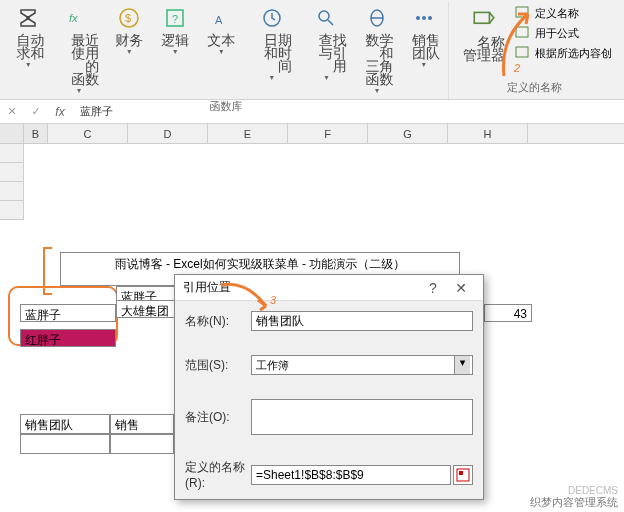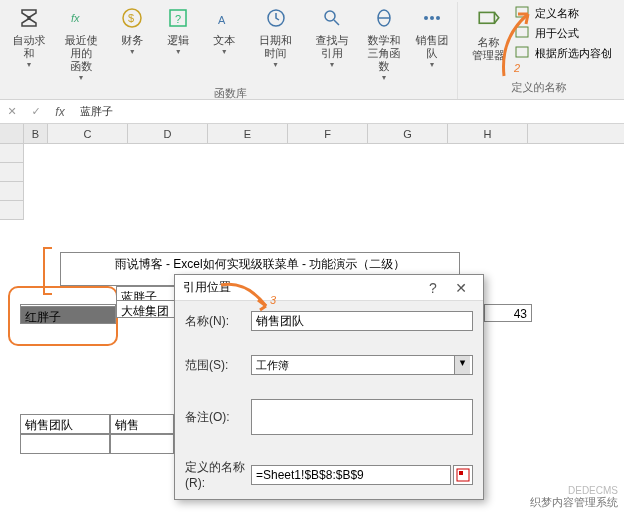--- a/index.html
+++ b/index.html
@@ -2,21 +2,21 @@
 <html><head>
 <meta charset="utf-8">
 <style>
 *{box-sizing:border-box;margin:0;padding:0;font-family:"Microsoft YaHei",Arial,sans-serif;font-size:11px}
 body{background:#fff;width:624px;height:512px;overflow:hidden;position:relative}
 .ribbon{background:#f1f1f1;border-bottom:1px solid #d4d4d4;height:100px;display:flex;padding:2px 4px 0}
 .rib-group{display:flex;flex-direction:column;align-items:center;border-right:1px solid #e0e0e0;padding:0 2px}
 .rib-row{display:flex;gap:2px;flex:1}
 .rib-btn{display:flex;flex-direction:column;align-items:center;justify-content:flex-start;padding:2px 6px;min-width:44px;cursor:pointer}
 .rib-ico{width:28px;height:28px;margin-bottom:2px;display:flex;align-items:center;justify-content:center}
-.rib-lbl{text-align:center;font-size:11px;color:#444;line-height:13px}
+.rib-lbl{text-align:right;font-size:14px;color:#444;line-height:13px}
 .rib-title{font-size:11px;color:#666;padding:2px 0;text-align:center}
 .rib-right{flex-direction:column;padding:2px 8px}
 .rib-sm{display:flex;align-items:flex-start;gap:4px;padding:2px 0;cursor:pointer;white-space:nowrap}
 .rib-sm-ico{width:16px;height:16px}
 .dropdown-arrow{font-size:8px;color:#666}
 .fbar{display:flex;align-items:center;height:24px;border-bottom:1px solid #d4d4d4;background:#fff}
 .fbar-btn{width:24px;height:22px;display:flex;align-items:center;justify-content:center;color:#999;cursor:pointer}
 .fx{font-style:italic;color:#666;font-size:12px}
 .fbar-txt{padding:0 8px;color:#333}
 .colhdr{display:flex;height:20px;background:#f0f0f0;border-bottom:1px solid #ccc}
@@ -221,21 +221,21 @@
     </div>
 
   <div class="tbl-title">雨说博客 - Excel如何实现级联菜单 - 功能演示（二级）</div>
 
   <div class="sel-annot"></div>
   <svg class="annot" style="top:102px;left:42px" width="20" height="50">
       <path d="M10 2 L2 2 L2 48 L10 48" stroke="#ed7d31" stroke-width="2" fill="none"></path>
     </svg>
 
   <div class="merged" style="top:160px;left:20px;width:96px;height:18px">蓝胖子</div>
-  <div class="merged" style="top:162px;left:20px;width:96px;height:18px;background:#737373">红胖子</div>
+  <div class="merged" style="top:185px;left:20px;width:96px;height:18px;background:#be185d">红胖子</div>
 
   <div class="merged" style="top:142px;left:116px;width:60px;height:18px">蓝胖子</div>
   <div class="merged" style="top:156px;left:116px;width:60px;height:18px">大雄集团</div>
 
   <div class="merged" style="top:160px;left:484px;width:48px;height:18px;text-align:right">43</div>
 
   <div class="merged" style="top:270px;left:20px;width:90px;height:20px">销售团队</div>
   <div class="merged" style="top:270px;left:110px;width:64px;height:20px">销售</div>
   <div class="merged" style="top:290px;left:20px;width:90px;height:20px"></div>
   <div class="merged" style="top:290px;left:110px;width:64px;height:20px"></div>

